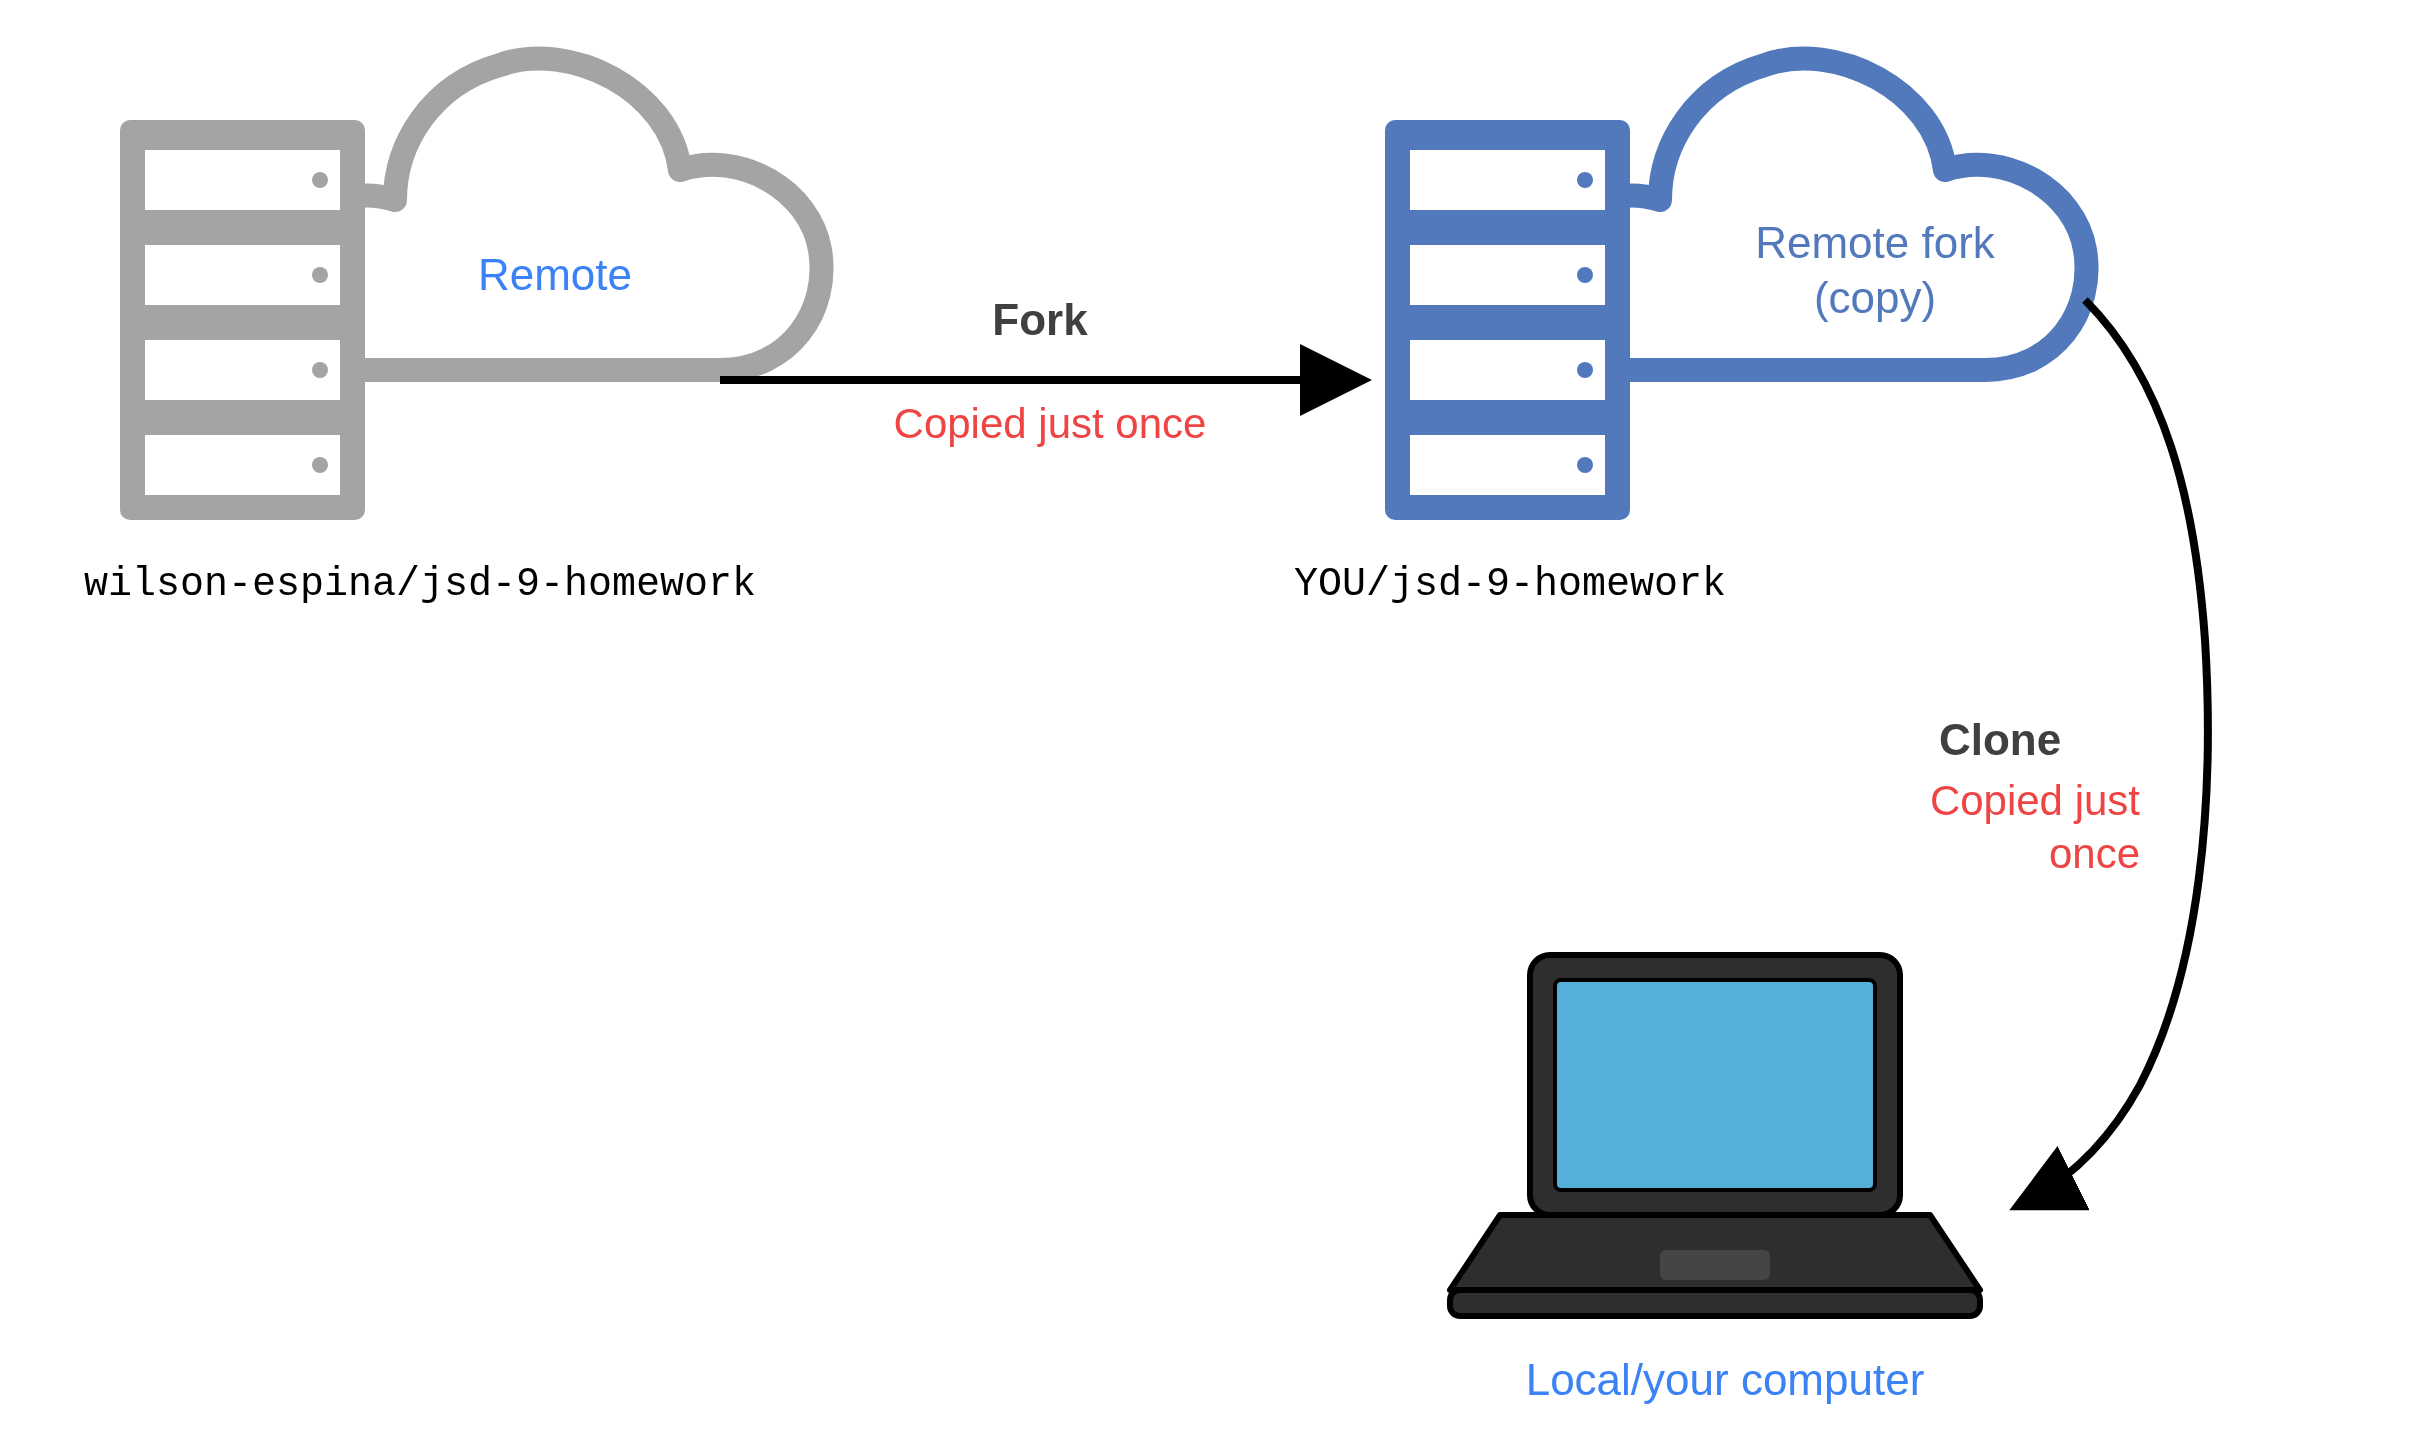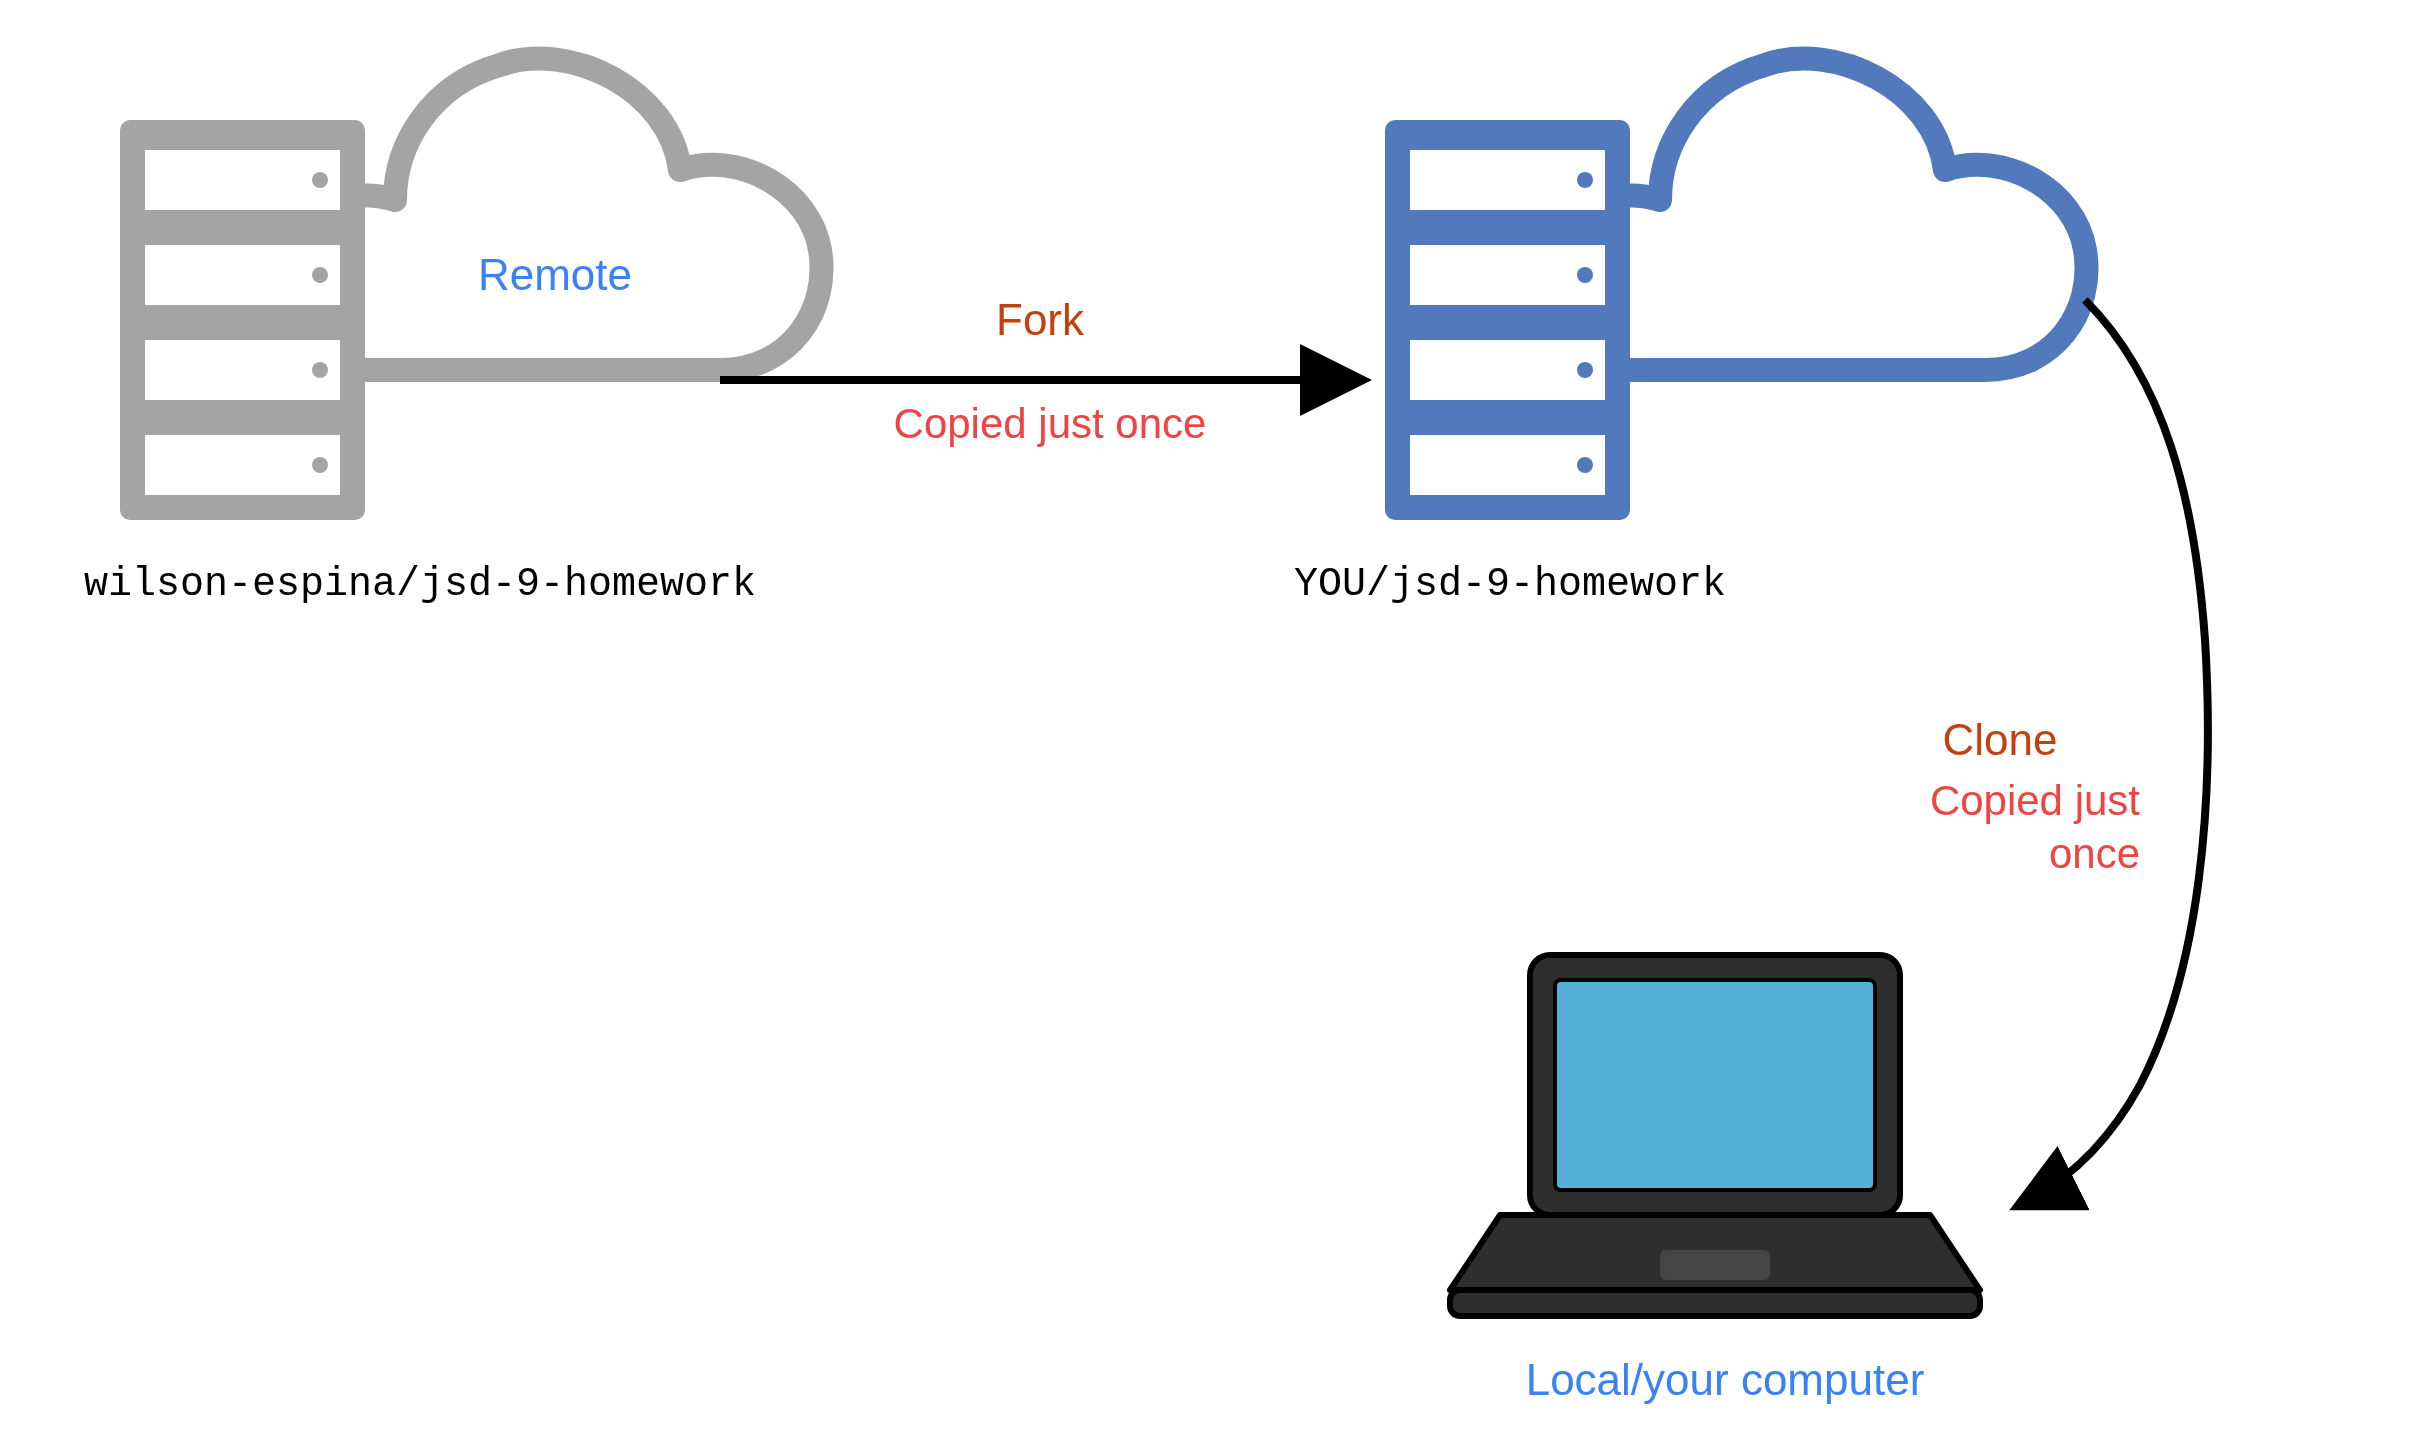--- a/index.html
+++ b/index.html
@@ -23,23 +23,23 @@
     text-align: center;
     white-space: nowrap;
     margin-top: 12px;
   }
   .remote-label {
     color: #3b82f6;
     font-size: 44px;
     text-align: center;
   }
   .action-label {
-    color: #c2410c;
+    color: #404040;
     font-size: 44px;
-    font-weight: 400;
+    font-weight: 700;
     text-align: center;
   }
   .copy-label {
     color: #ef4444;
     font-size: 42px;
     text-align: center;
   }
   .fork-remote-label {
     color: #5179bb;
     font-size: 44px;
@@ -134,20 +134,22 @@
   </svg>
 
   <div class="abs remote-label" style="left:455px; top:250px; width:200px;">Remote</div>
 
   <div class="abs repo-label" style="left:80px; top:550px; width:680px;">wilson-espina/jsd-9-homework</div>
 
   <div class="abs action-label" style="left:940px; top:295px; width:200px;">Fork</div>
 
   <div class="abs copy-label" style="left:850px; top:400px; width:400px;">Copied just once</div>
 
+  <div class="abs fork-remote-label" style="left:1715px; top:215px; width:320px; white-space:pre-line;">Remote fork
+(copy)</div>
 
   <div class="abs repo-label" style="left:1260px; top:550px; width:500px;">YOU/jsd-9-homework</div>
 
   <div class="abs action-label" style="left:1900px; top:715px; width:200px;">Clone</div>
 
   <div class="abs remote-label" style="left:1490px; top:1355px; width:470px;">Local/your computer</div>
 
   <div class="abs copy-label" style="left:1870px; top:775px; width:270px; white-space:pre-line; line-height:1.25; text-align:right;">Copied just
 once</div>
 

